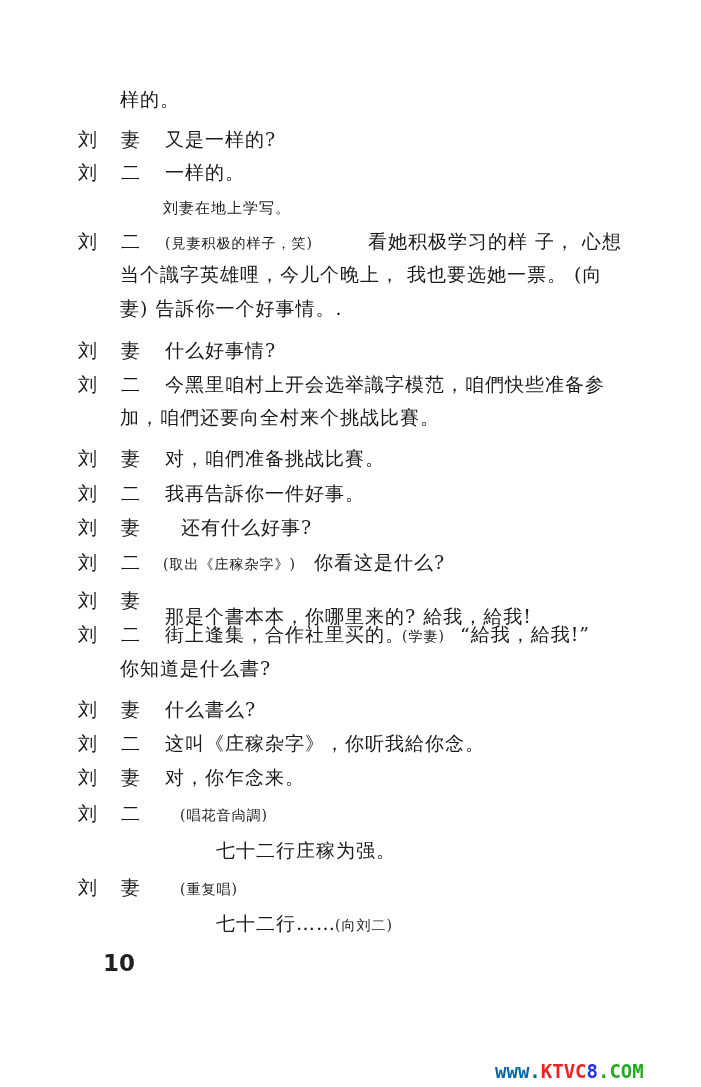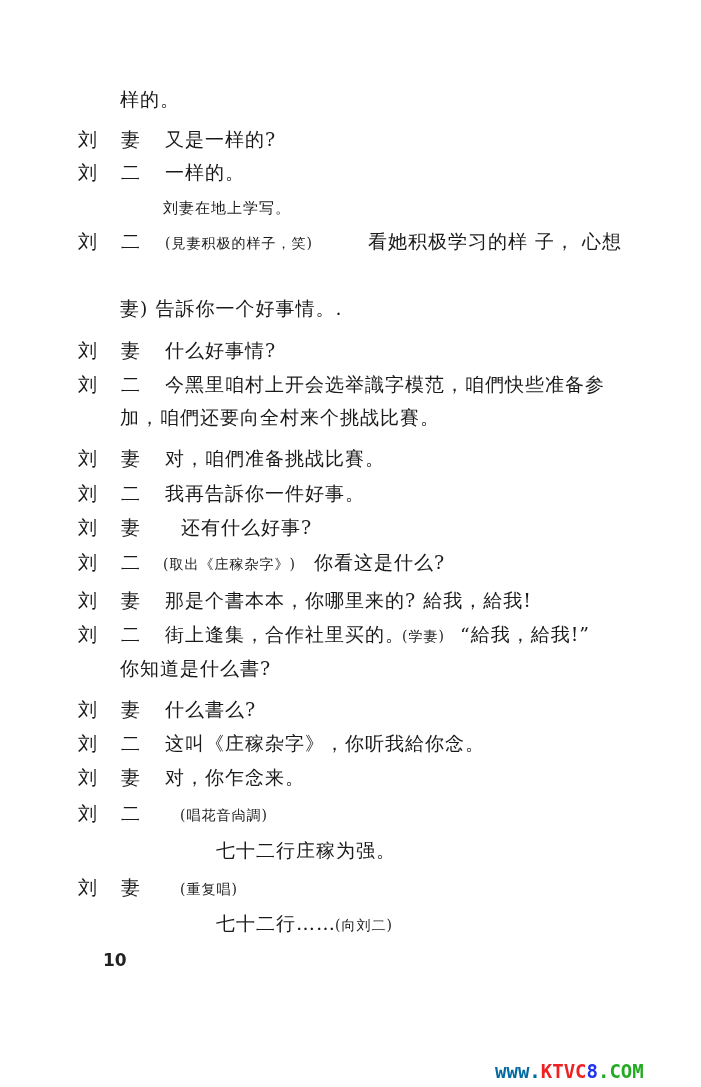--- a/index.html
+++ b/index.html
@@ -36,21 +36,21 @@
       font-size: 15px;
     }
     .small {
       font-size: 14px;
     }
     .pagenum {
       position: absolute;
       left: 103px;
       top: 950px;
       font-family: "DejaVu Sans", "Liberation Sans", sans-serif;
-      font-size: 17px;
+      font-size: 23px;
       font-weight: bold;
       color: #222;
     }
     .watermark {
       position: absolute;
       left: 495px;
       top: 1060px;
       font-family: "DejaVu Sans Mono", "Liberation Mono", monospace;
       font-size: 19px;
       font-weight: bold;
@@ -76,20 +76,21 @@
   <div class="spk" style="left:121px; top:160px;">二</div>
   <div class="line" style="left:165px; top:160px;">一样的。</div>
 
   <div class="line stage" style="left:163px; top:196px;">刘妻在地上学写。</div>
 
   <div class="spk" style="left:78px; top:229px;">刘</div>
   <div class="spk" style="left:121px; top:229px;">二</div>
   <div class="line" style="left:368px; top:229px;">看她积极学习的样 子， 心想</div>
   <div class="line small" style="left:165px; top:231px;">(見妻积极的样子，笑)</div>
 
+  <div class="line" style="left:120px; top:262px;">当个識字英雄哩，今儿个晚上， 我也要选她一票。 (向</div>
 
   <div class="line" style="left:120px; top:296px;">妻) 告訴你一个好事情。.</div>
 
   <div class="spk" style="left:78px; top:338px;">刘</div>
   <div class="spk" style="left:121px; top:338px;">妻</div>
   <div class="line" style="left:165px; top:338px;">什么好事情?</div>
 
   <div class="spk" style="left:78px; top:372px;">刘</div>
   <div class="spk" style="left:121px; top:372px;">二</div>
   <div class="line" style="left:165px; top:372px;">今黑里咱村上开会选举識字模范，咱們快些准备参</div>
@@ -108,21 +109,21 @@
   <div class="spk" style="left:121px; top:515px;">妻</div>
   <div class="line" style="left:165px; top:515px;margin-left:16px;">还有什么好事?</div>
 
   <div class="spk" style="left:78px; top:550px;">刘</div>
   <div class="spk" style="left:121px; top:550px;">二</div>
   <div class="line small" style="left:163px; top:552px;">(取出《庄稼杂字》)</div>
   <div class="line" style="left:314px; top:550px;">你看这是什么?</div>
 
   <div class="spk" style="left:78px; top:588px;">刘</div>
   <div class="spk" style="left:121px; top:588px;">妻</div>
-  <div class="line" style="left:165px; top:588px;">那是个書本本，你哪里来的? 給我，給我!</div>
+  <div class="line" style="left:165px; top:604px;">那是个書本本，你哪里来的? 給我，給我!</div>
 
   <div class="spk" style="left:78px; top:622px;">刘</div>
   <div class="spk" style="left:121px; top:622px;">二</div>
   <div class="line" style="left:165px; top:622px;">街上逢集，合作社里买的。</div>
   <div class="line small" style="left:402px; top:624px;">(学妻)</div>
   <div class="line" style="left:120px; top:656px;">你知道是什么書?</div>
 
   <div class="line" style="left:460px; top:622px;">“給我，給我!”</div>
 
   <div class="spk" style="left:78px; top:697px;">刘</div>

